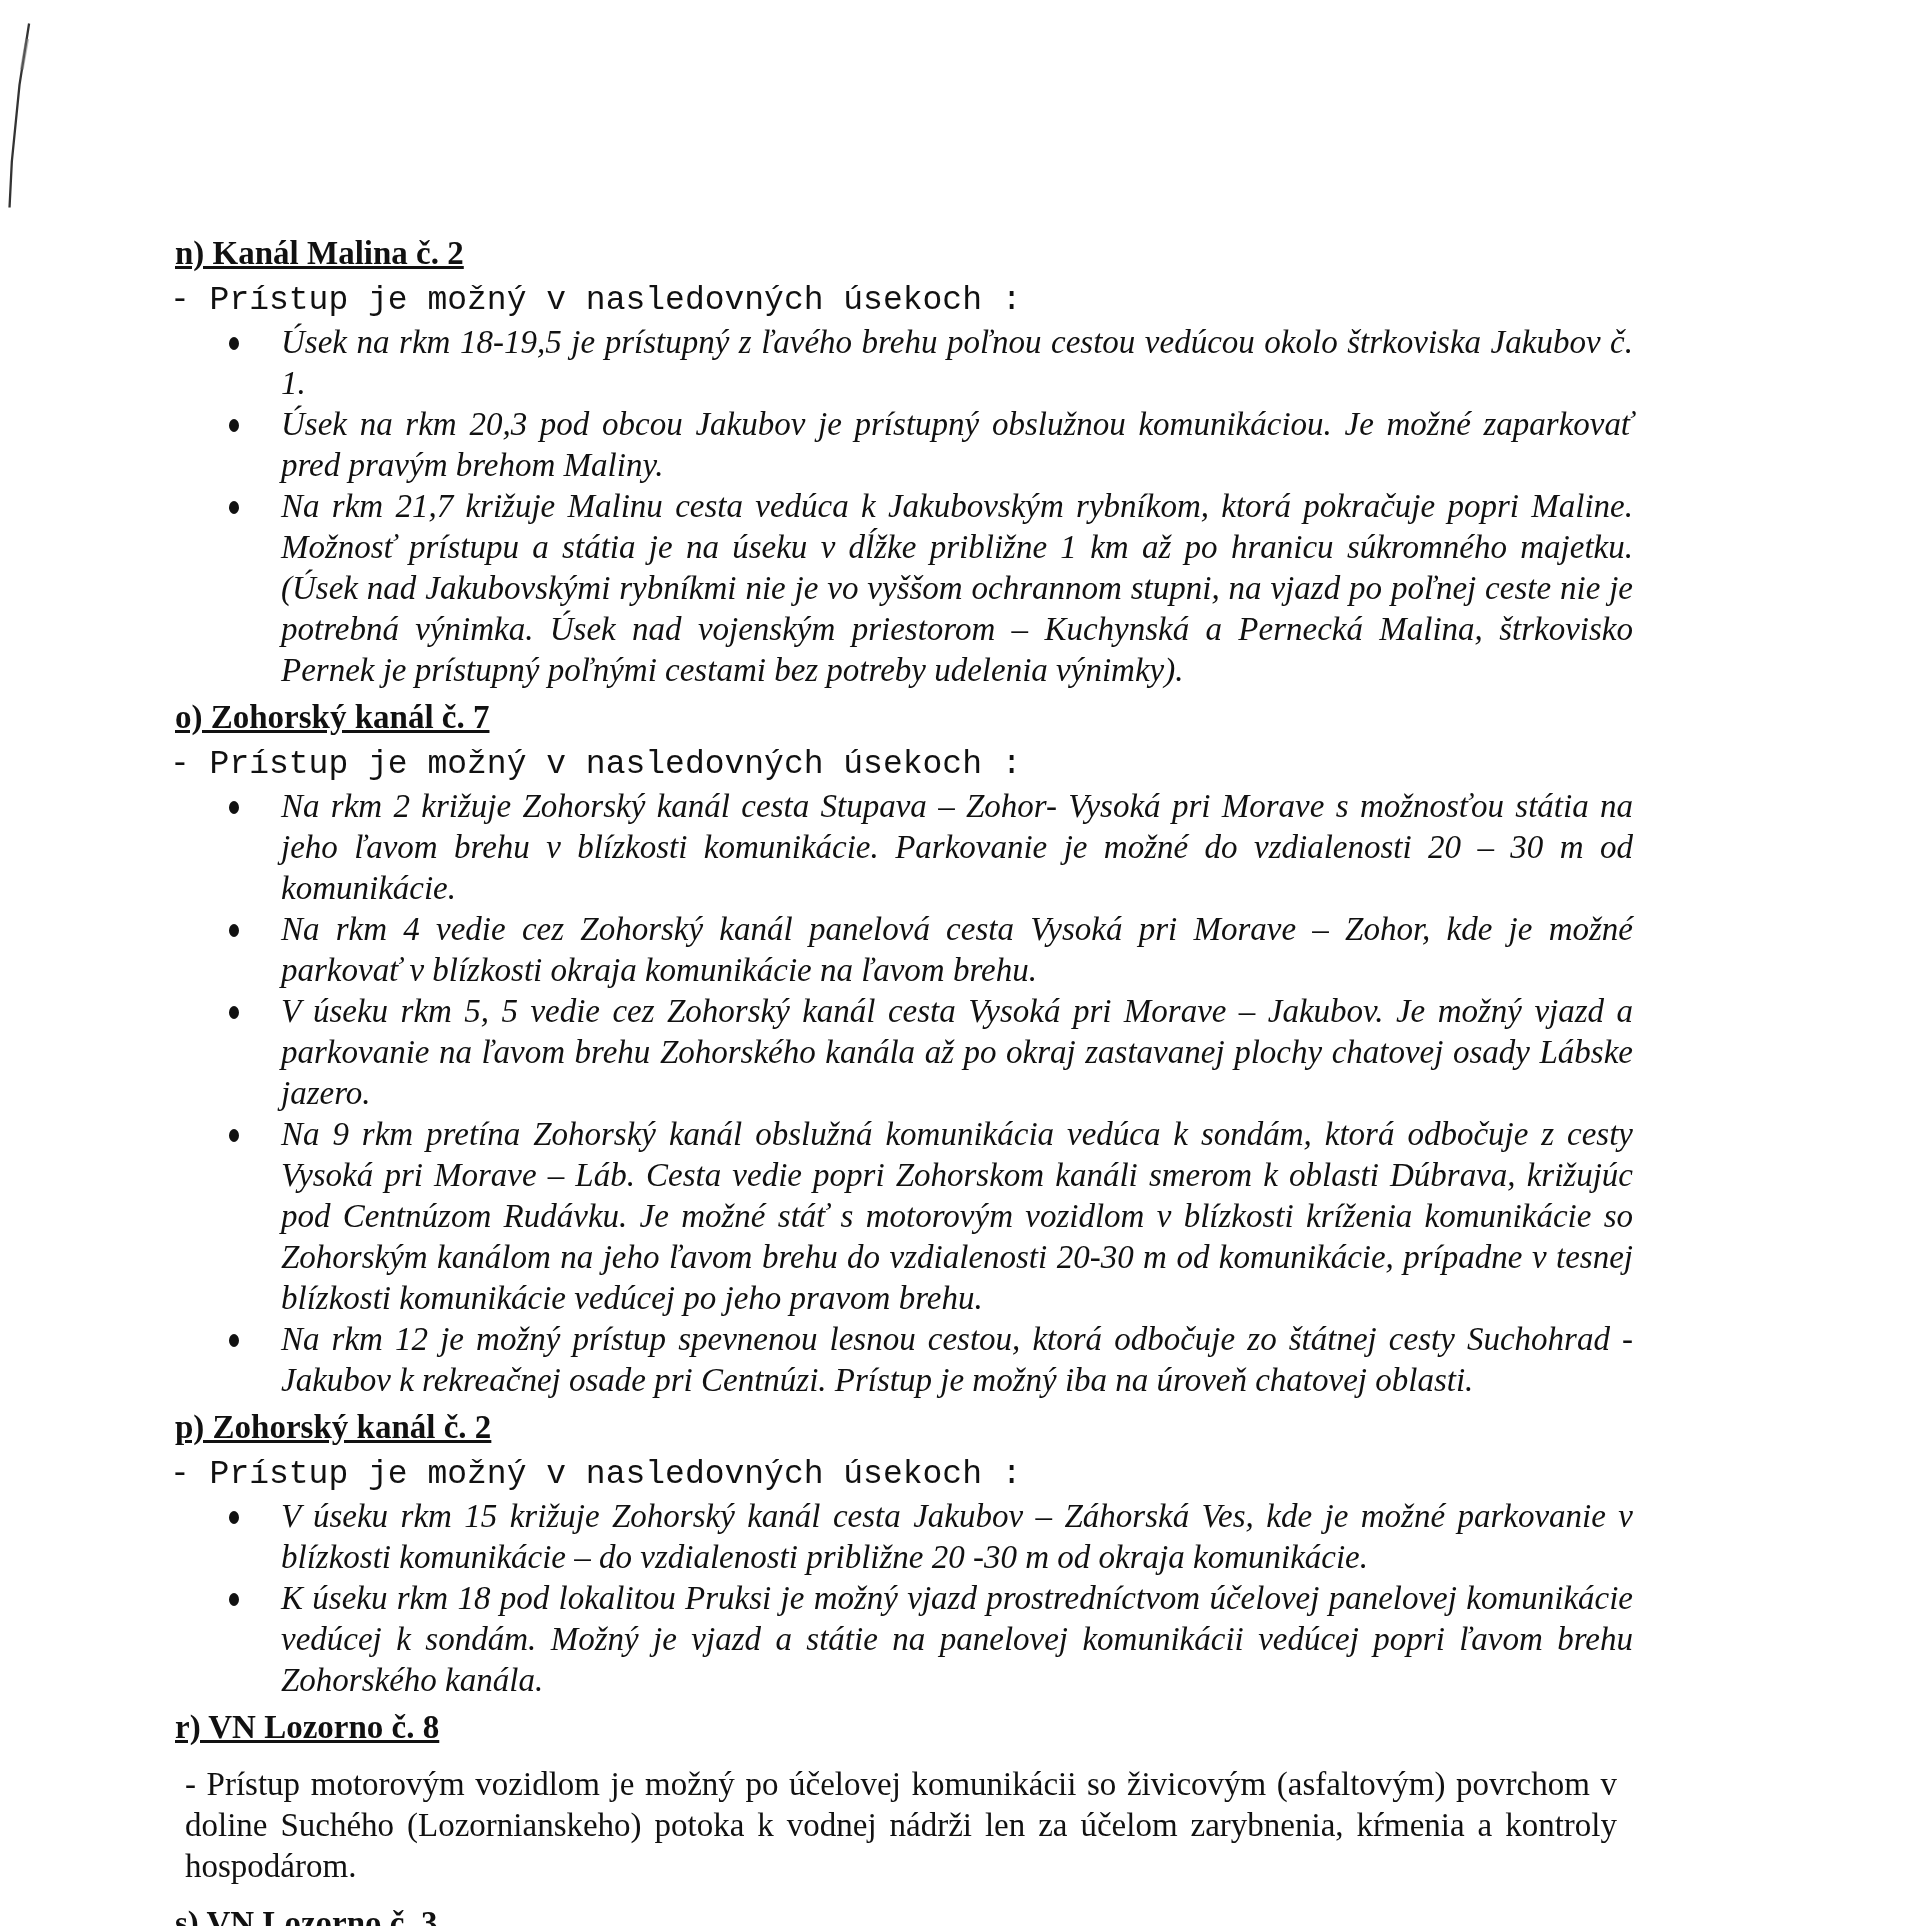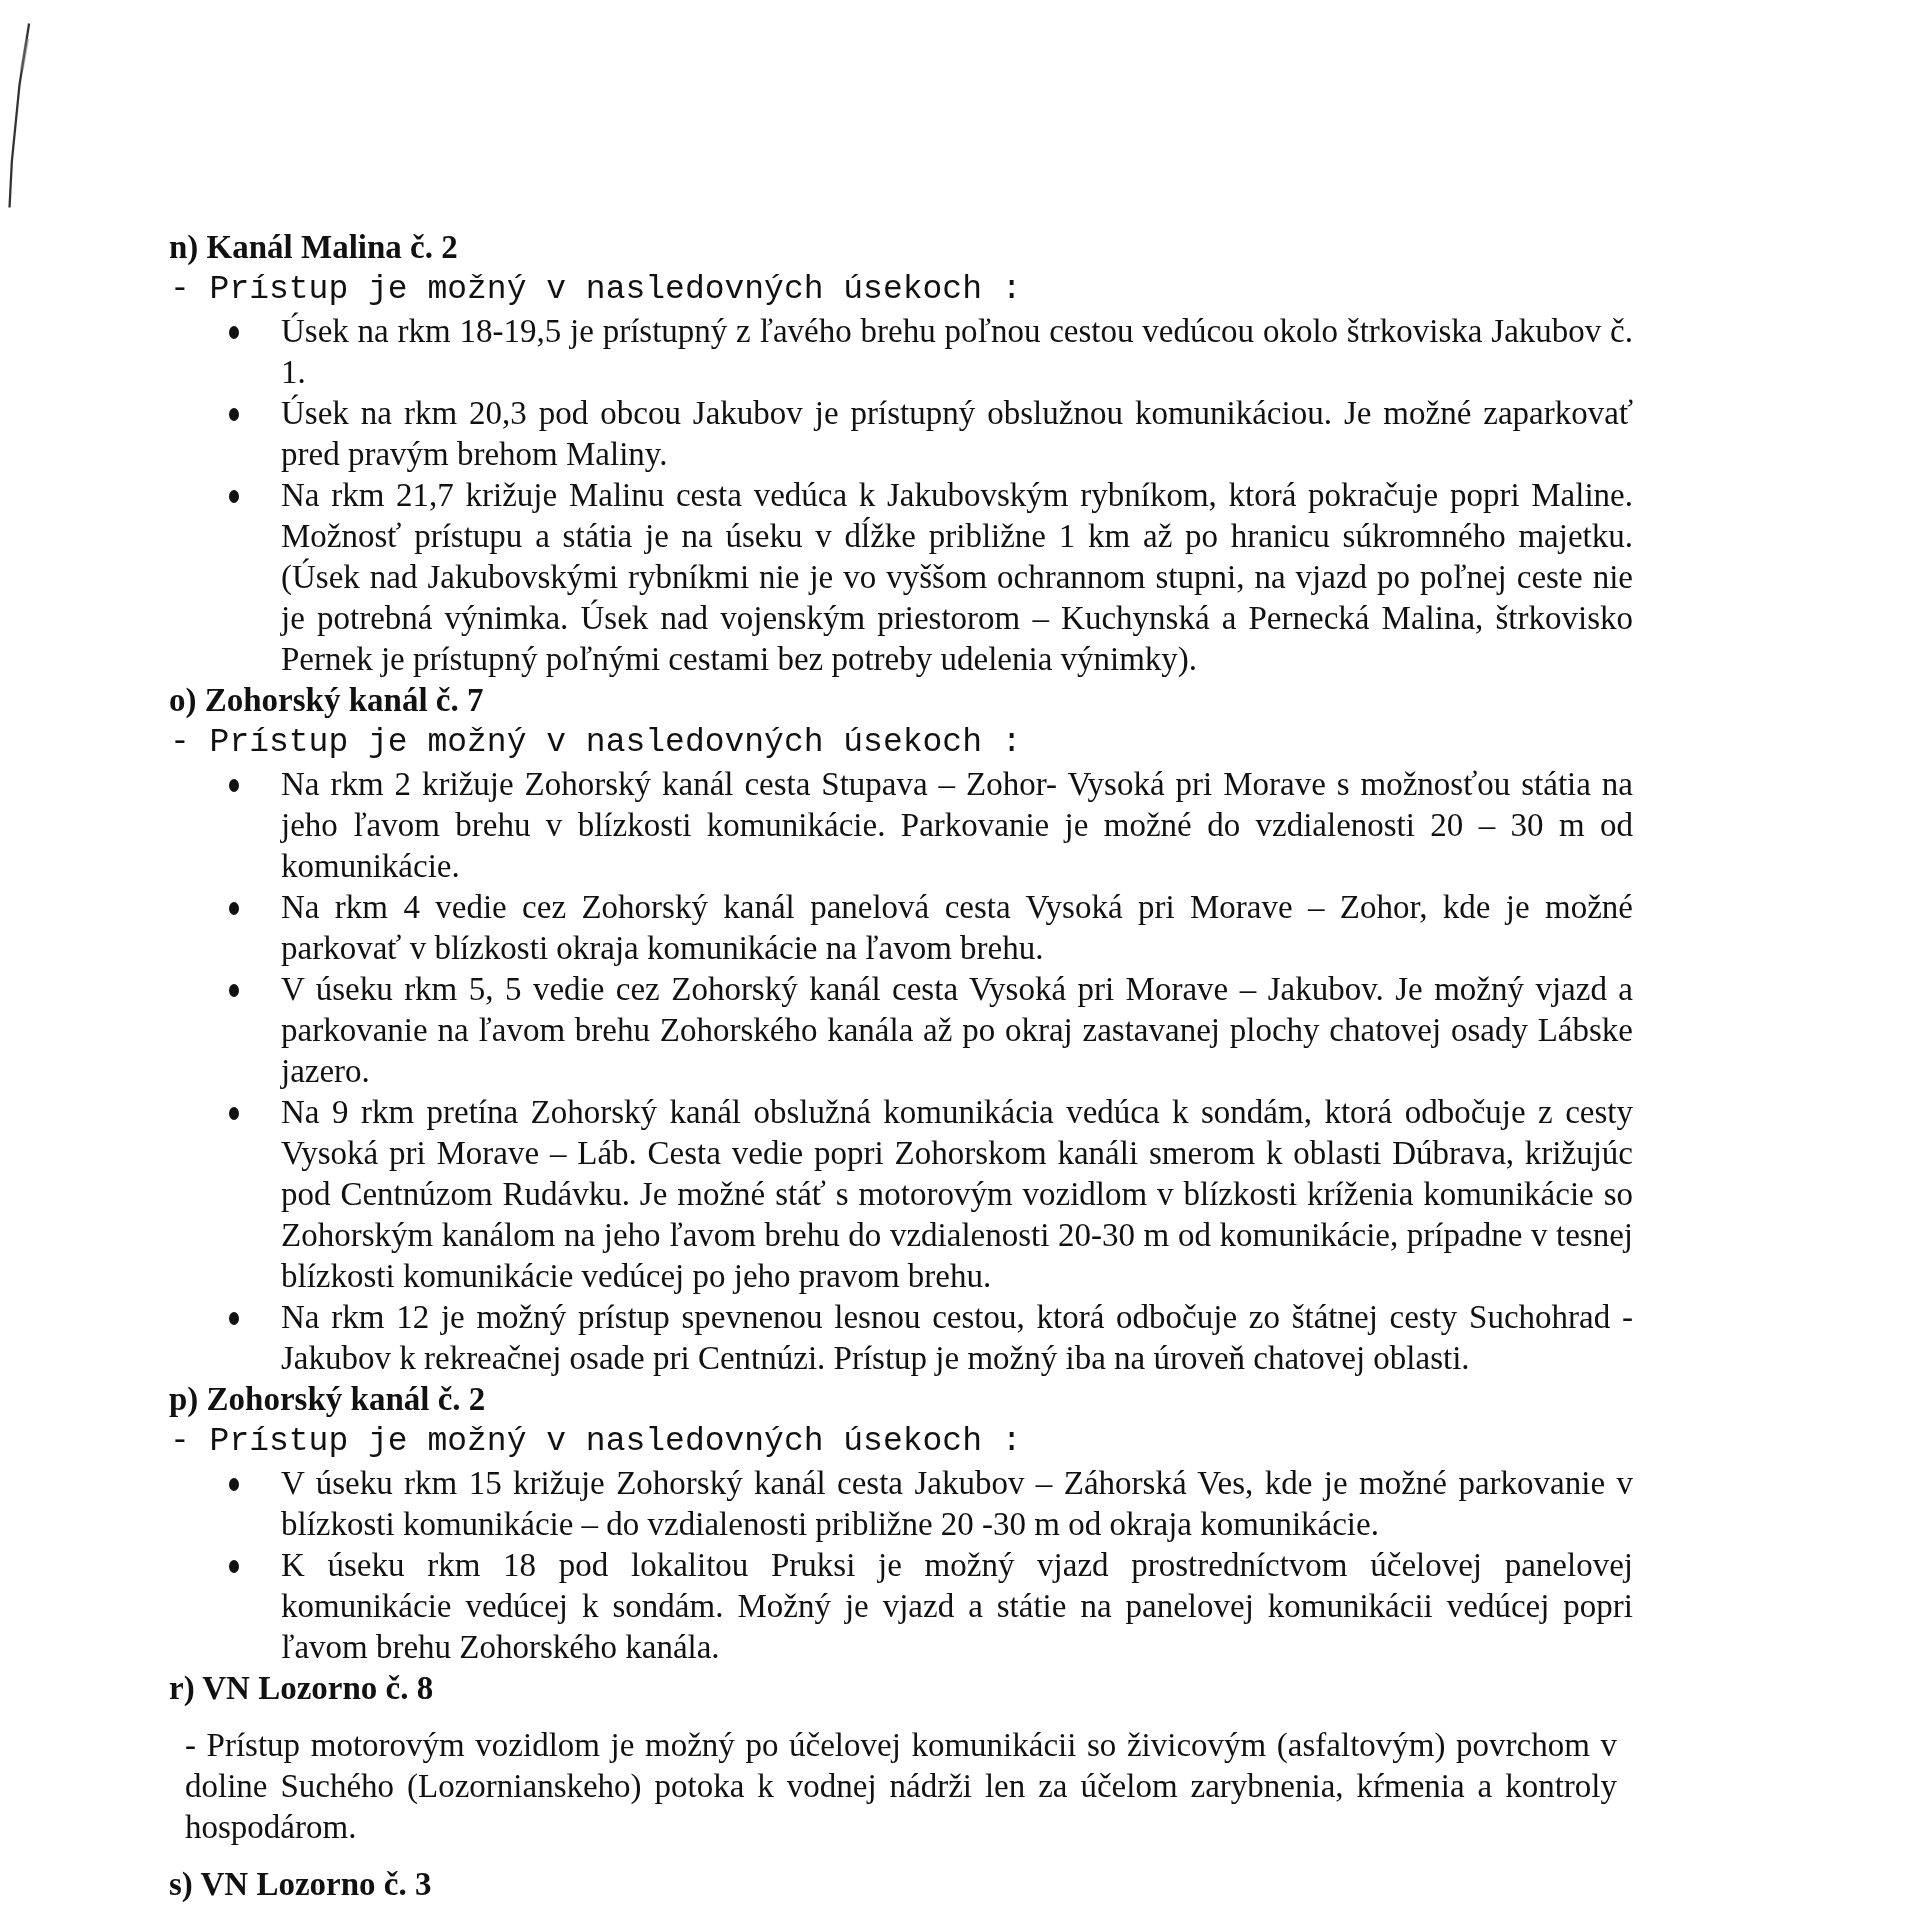--- a/index.html
+++ b/index.html
@@ -8,25 +8,25 @@
     font-family: "Liberation Serif", "DejaVu Serif", serif;
     color: #111111;
   }
   .scan-mark {
     position: absolute; left: 7.7px; top: 23px; width: 23px; height: 185px;
   }
   .page {
     position: absolute; left: 169px; top: 227px; width: 1464px;
     font-size: 33px; line-height: 41px;
   }
-  .heading { font-weight: bold; margin: 0; }
+  .heading { font-weight: bold; margin: 6px; text-decoration: underline; }
   .intro { margin: 1px; font-family: Liberation Mono, monospace; }
   ul.items { list-style: none; margin: 0; padding: 0; }
   ul.items li {
-    position: relative; padding-left: 112px; text-align: justify;
+    position: relative; padding-left: 112px; text-align: justify; font-style: italic;
   }
   ul.items li .bullet {
     position: absolute; left: 60px; top: 14.6px; width: 10px; height: 13px;
     background: #111; border-radius: 50%;
   }
   .para { margin: 16px; text-align: justify; }
 </style>
 </head>
 <body>
 

